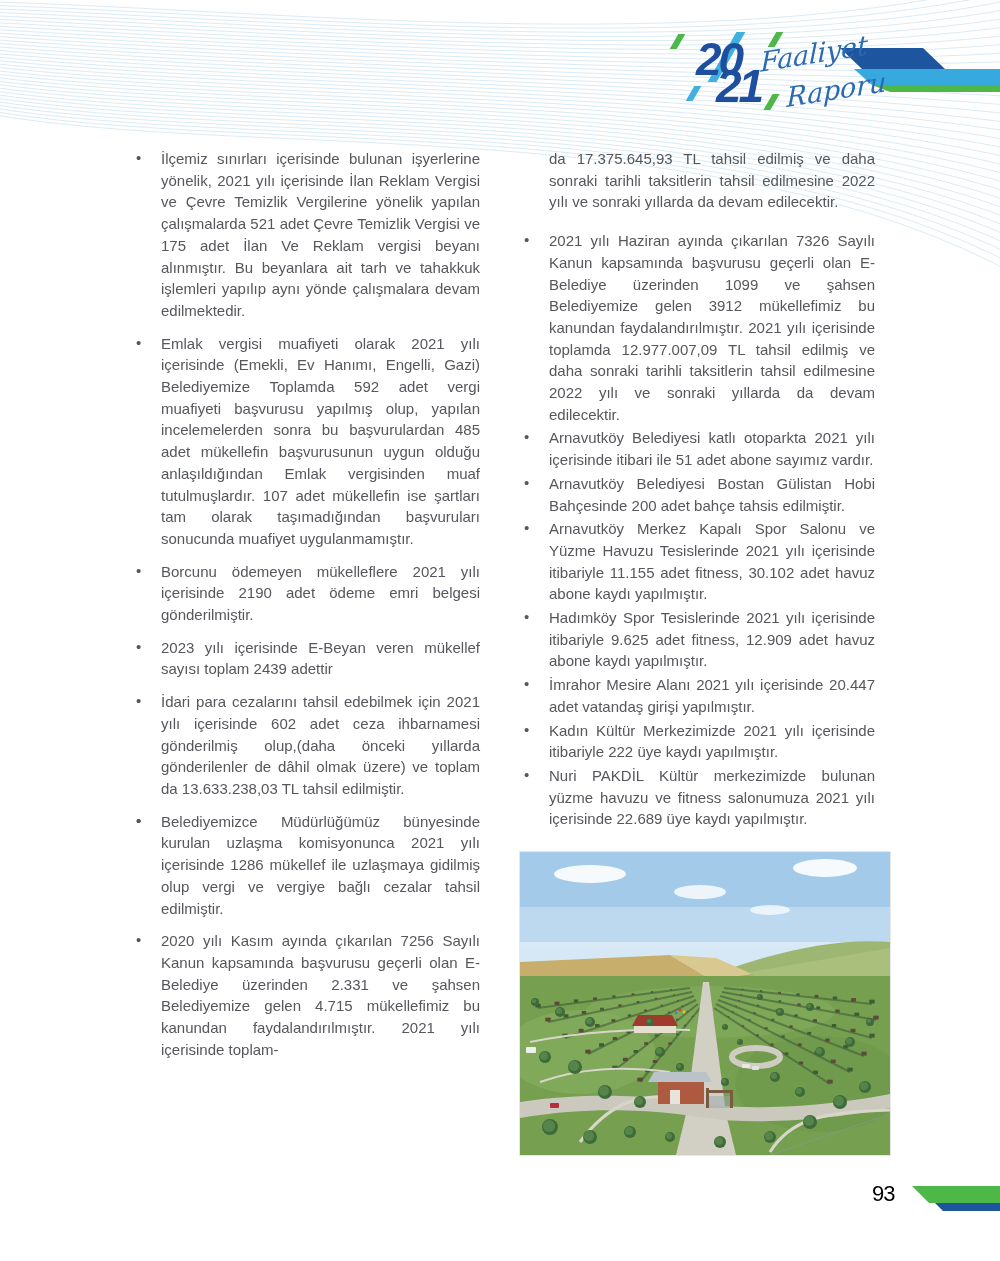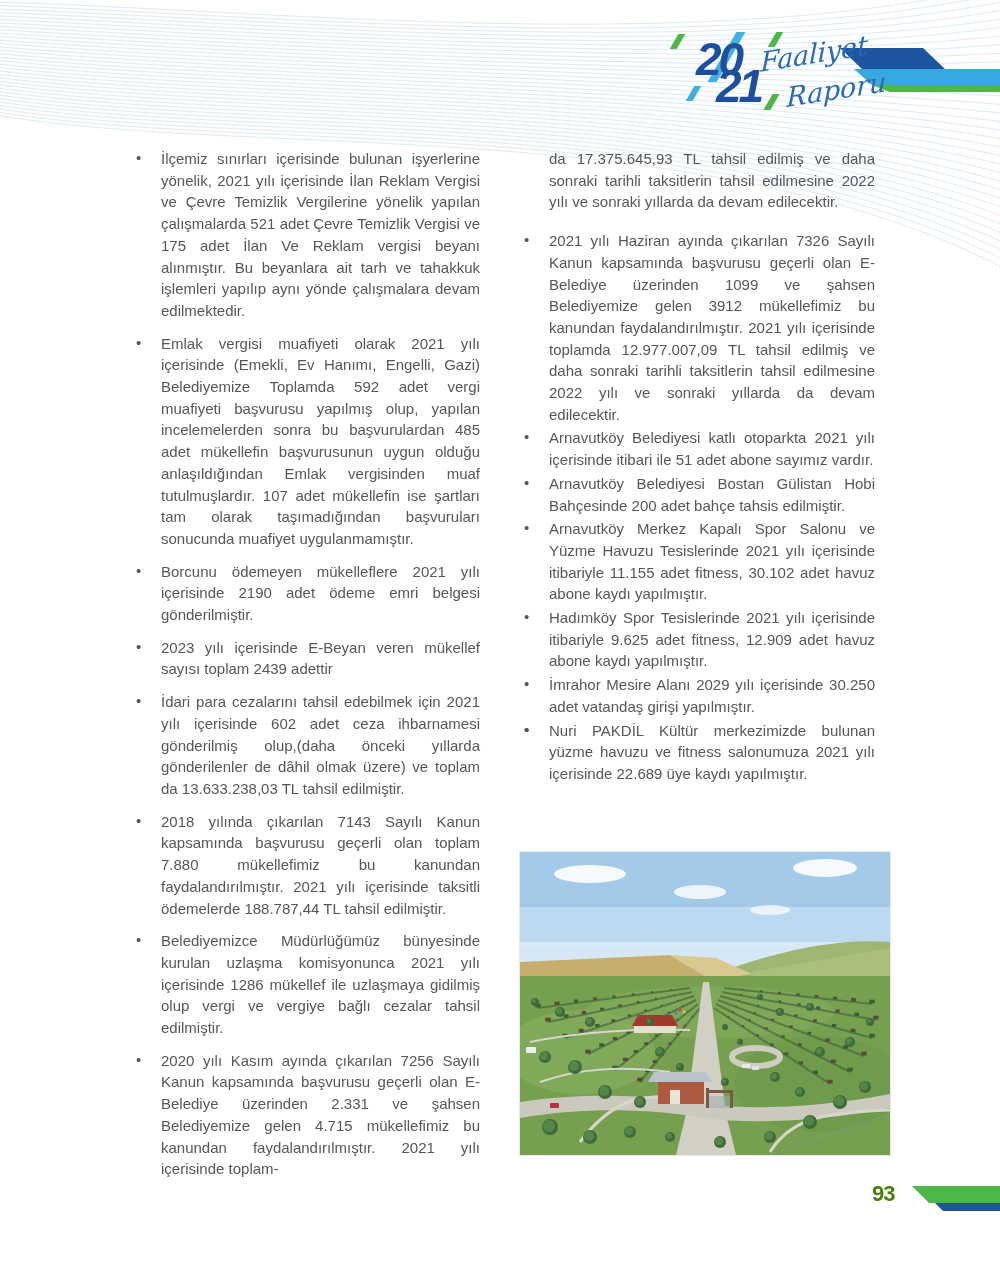--- a/index.html
+++ b/index.html
@@ -29,21 +29,21 @@
   #col-left{left:133px;width:347px;}
   #col-right{left:521px;width:354px;}
   .bullet-item{position:relative;padding-left:28px;}
   #col-left .bullet-item{margin-bottom:11px;}
   #col-right .bullet-item{margin-bottom:2px;}
   .dot{position:absolute;left:3px;top:-1px;color:#55575c;}
   .continuation{padding-left:28px;margin-bottom:17px;}
   
   #park-photo{position:absolute;left:520px;top:852px;width:370px;height:303px;outline:1px solid #e8e8e8;}
   
-  #page-number{position:absolute;left:872px;top:1181px;font-size:22px;font-weight:bold;color:#4d7c0f;letter-spacing:-1px;}
+  #page-number{position:absolute;left:872px;top:1181px;font-size:22px;font-weight:normal;color:#000000;letter-spacing:-1px;}
   #footer-art{position:absolute;left:0;top:1180px;width:1000px;height:40px;pointer-events:none;}
 </style>
 </head>
 <body>
 
 <svg id="header-art" viewBox="0 0 1000 320" xmlns="http://www.w3.org/2000/svg">
   <g id="swoosh-lines">
       <path d="M -10 2 C 250 8, 720 60, 1020 -20" fill="none" stroke="#b5d4e8" stroke-width="0.9" opacity="0.55"></path>
       <path d="M -10 5.4 C 250 12.6, 720 61.5, 1020 -11" fill="none" stroke="#b5d4e8" stroke-width="0.9" opacity="0.55"></path>
       <path d="M -10 8.8 C 250 17.2, 720 63, 1020 -2" fill="none" stroke="#b5d4e8" stroke-width="0.9" opacity="0.55"></path>
@@ -95,35 +95,35 @@
   <div id="script1" class="logo-script">Faaliyet</div>
   <div id="script2" class="logo-script">Raporu</div>
 </div>
 
 <div id="col-left" class="col">
     <div class="bullet-item"><span class="dot">•</span><span>İlçemiz sınırları içerisinde bulunan işyerlerine yönelik, 2021 yılı içerisinde İlan Reklam Vergisi ve Çevre Temizlik Vergilerine yönelik yapılan çalışmalarda 521 adet Çevre Temizlik Vergisi ve 175 adet İlan Ve Reklam vergisi beyanı alınmıştır. Bu beyanlara ait tarh ve tahakkuk işlemleri yapılıp aynı yönde çalışmalara devam edilmektedir.</span></div>
     <div class="bullet-item"><span class="dot">•</span><span>Emlak vergisi muafiyeti olarak 2021 yılı içerisinde (Emekli, Ev Hanımı, Engelli, Gazi) Belediyemize Toplamda 592 adet vergi muafiyeti başvurusu yapılmış olup, yapılan incelemelerden sonra bu başvurulardan 485 adet mükellefin başvurusunun uygun olduğu anlaşıldığından Emlak vergisinden muaf tutulmuşlardır. 107 adet mükellefin ise şartları tam olarak taşımadığından başvuruları sonucunda muafiyet uygulanmamıştır.</span></div>
     <div class="bullet-item"><span class="dot">•</span><span>Borcunu ödemeyen mükelleflere 2021 yılı içerisinde 2190 adet ödeme emri belgesi gönderilmiştir.</span></div>
     <div class="bullet-item"><span class="dot">•</span><span>2023 yılı içerisinde E-Beyan veren mükellef sayısı toplam 2439 adettir</span></div>
     <div class="bullet-item"><span class="dot">•</span><span>İdari para cezalarını tahsil edebilmek için 2021 yılı içerisinde 602 adet ceza ihbarnamesi gönderilmiş olup,(daha önceki yıllarda gönderilenler de dâhil olmak üzere) ve toplam da 13.633.238,03 TL tahsil edilmiştir.</span></div>
-    <div class="bullet-item"><span class="dot">•</span><span>2018 yılında çıkarılan 7143 Sayılı Kanun kapsamında başvurusu geçerli olan toplam 7.880 mükellefimiz bu kanundan faydalandırılmıştır. 2021 yılı içerisinde taksitli ödemelerde 188.787,44 TL tahsil edilmiştir.</span></div>
+    <div class="bullet-item"><span class="dot">•</span></div>
     <div class="bullet-item"><span class="dot">•</span><span>Belediyemizce Müdürlüğümüz bünyesinde kurulan uzlaşma komisyonunca 2021 yılı içerisinde 1286 mükellef ile uzlaşmaya gidilmiş olup vergi ve vergiye bağlı cezalar tahsil edilmiştir.</span></div>
     <div class="bullet-item"><span class="dot">•</span><span>2020 yılı Kasım ayında çıkarılan 7256 Sayılı Kanun kapsamında başvurusu geçerli olan E-Belediye üzerinden 2.331 ve şahsen Belediyemize gelen 4.715 mükellefimiz bu kanundan faydalandırılmıştır. 2021 yılı içerisinde toplam-</span></div>
   </div>
 
 <div id="col-right" class="col">
   <div class="continuation">da 17.375.645,93 TL tahsil edilmiş ve daha sonraki tarihli taksitlerin tahsil edilmesine 2022 yılı ve sonraki yıllarda da devam edilecektir.</div>
   <div>
       <div class="bullet-item"><span class="dot">•</span><span>2021 yılı Haziran ayında çıkarılan 7326 Sayılı Kanun kapsamında başvurusu geçerli olan E-Belediye üzerinden 1099 ve şahsen Belediyemize gelen 3912 mükellefimiz bu kanundan faydalandırılmıştır. 2021 yılı içerisinde toplamda 12.977.007,09 TL tahsil edilmiş ve daha sonraki tarihli taksitlerin tahsil edilmesine 2022 yılı ve sonraki yıllarda da devam edilecektir.</span></div>
       <div class="bullet-item"><span class="dot">•</span><span>Arnavutköy Belediyesi katlı otoparkta 2021 yılı içerisinde itibari ile 51 adet abone sayımız vardır.</span></div>
       <div class="bullet-item"><span class="dot">•</span><span>Arnavutköy Belediyesi Bostan Gülistan Hobi Bahçesinde 200 adet bahçe tahsis edilmiştir.</span></div>
       <div class="bullet-item"><span class="dot">•</span><span>Arnavutköy Merkez Kapalı Spor Salonu ve Yüzme Havuzu Tesislerinde 2021 yılı içerisinde itibariyle 11.155 adet fitness, 30.102 adet havuz abone kaydı yapılmıştır.</span></div>
       <div class="bullet-item"><span class="dot">•</span><span>Hadımköy Spor Tesislerinde 2021 yılı içerisinde itibariyle 9.625 adet fitness, 12.909 adet havuz abone kaydı yapılmıştır.</span></div>
-      <div class="bullet-item"><span class="dot">•</span><span>İmrahor Mesire Alanı 2029 yılı içerisinde 30.250 adet vatandaş girişi yapılmıştır.</span></div>
-      <div class="bullet-item"><span class="dot">•</span></div>
+      <div class="bullet-item"><span class="dot">•</span><span>İmrahor Mesire Alanı 2021 yılı içerisinde 20.447 adet vatandaş girişi yapılmıştır.</span></div>
+      <div class="bullet-item"><span class="dot">•</span><span>Kadın Kültür Merkezimizde 2021 yılı içerisinde itibariyle 222 üye kaydı yapılmıştır.</span></div>
       <div class="bullet-item"><span class="dot">•</span><span>Nuri PAKDİL Kültür merkezimizde bulunan yüzme havuzu ve fitness salonumuza 2021 yılı içerisinde 22.689 üye kaydı yapılmıştır.</span></div>
     </div>
 </div>
 
 <svg id="park-photo" viewBox="0 0 370 303" xmlns="http://www.w3.org/2000/svg">
 
   <rect x="0" y="0" width="370" height="120" fill="#a3cbe9"></rect>
   <rect x="0" y="55" width="370" height="40" fill="#c2dcf0" opacity="0.8"></rect>
   <rect x="0" y="90" width="370" height="30" fill="#dcebf6" opacity="0.9"></rect>
   <ellipse cx="70" cy="22" rx="36" ry="9" fill="#ffffff" opacity="0.9"></ellipse>

